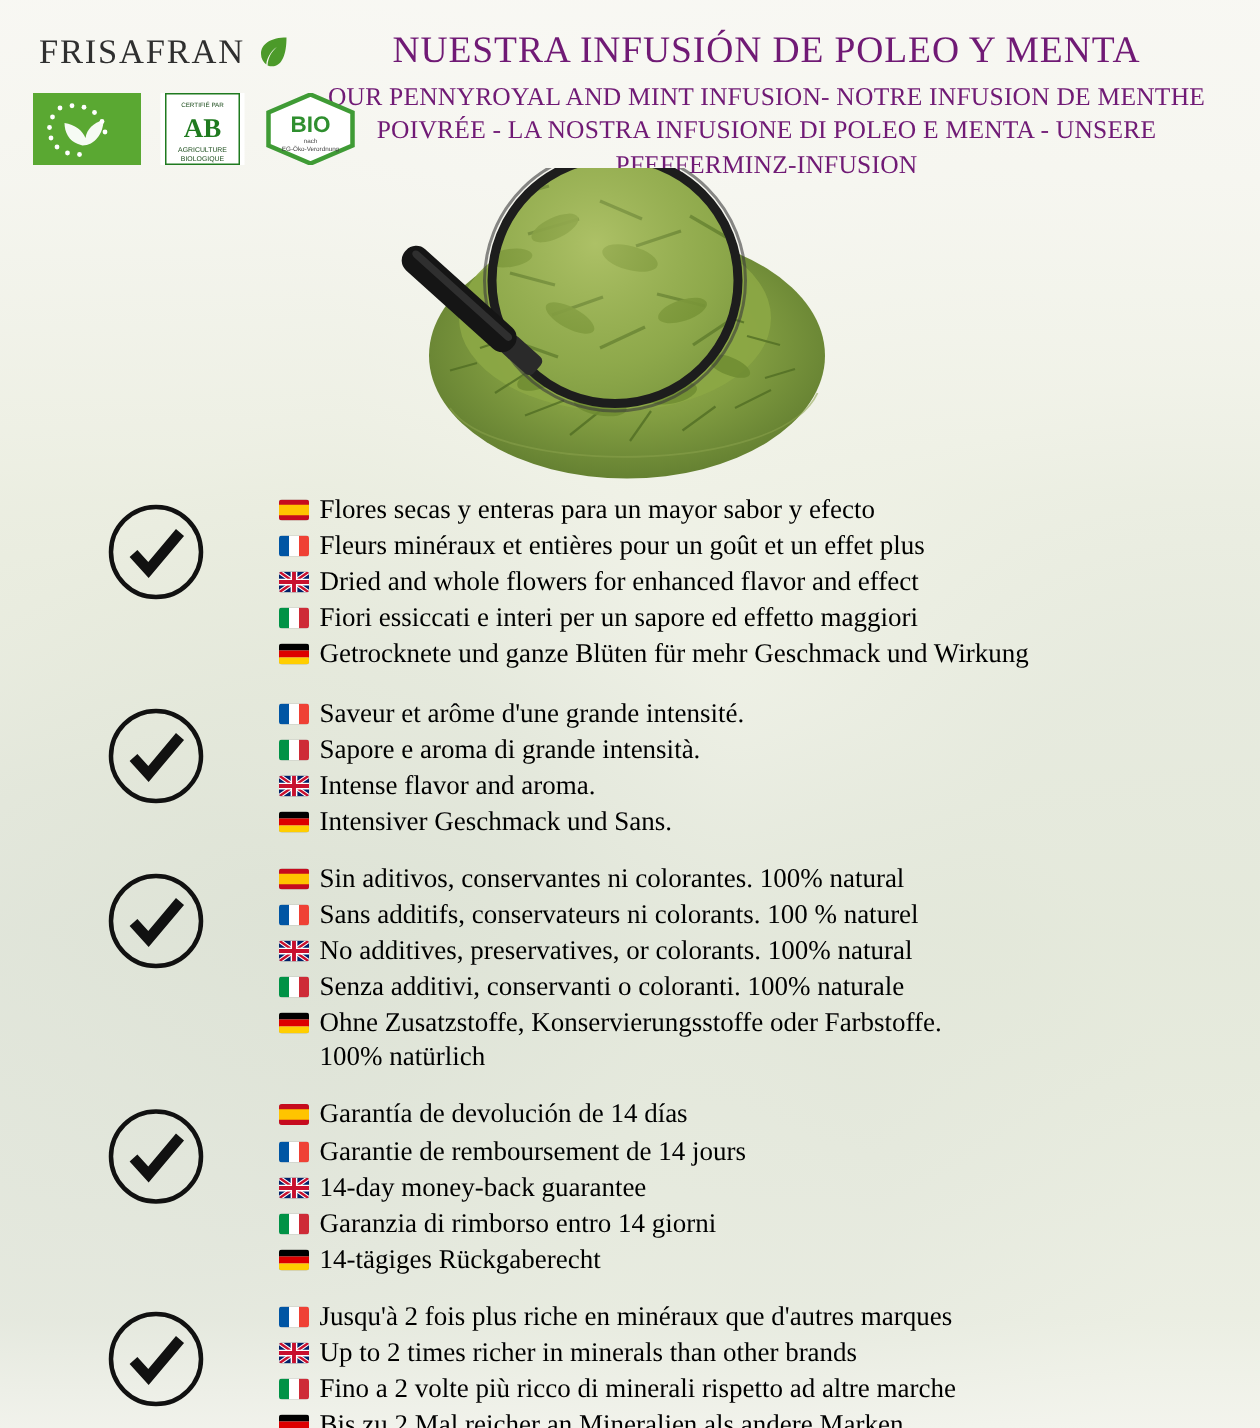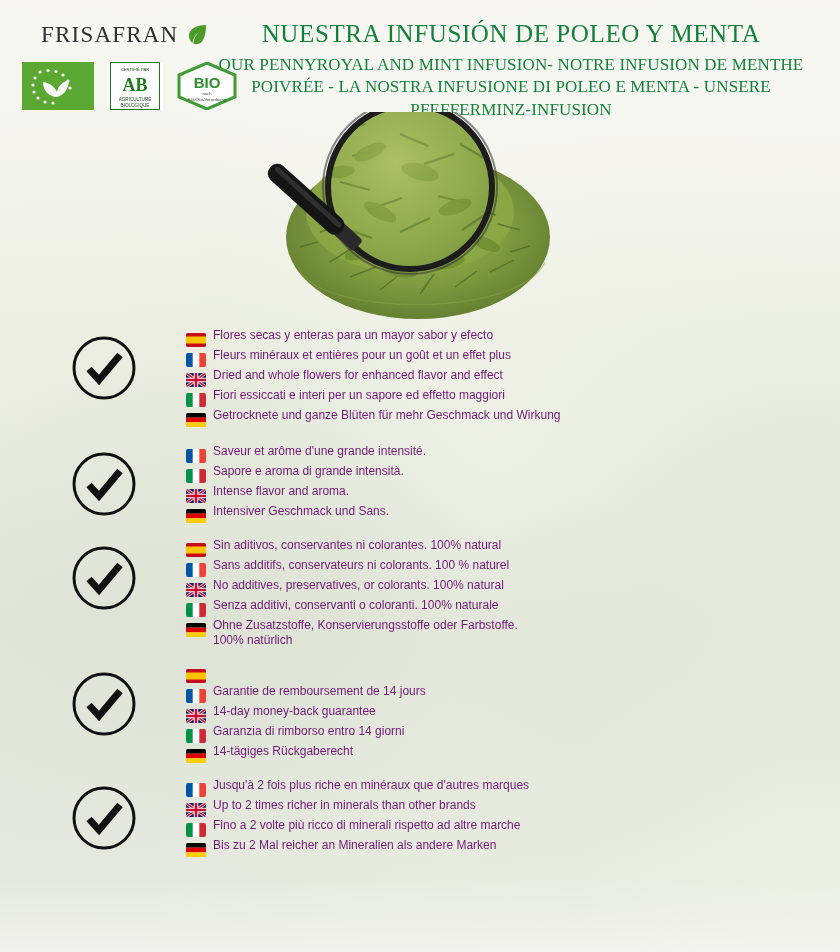--- a/index.html
+++ b/index.html
@@ -48,39 +48,39 @@
   .page { position: relative; width: 840px; height: 952px; }
 
   
   .header {
     position: absolute;
     top: 0; left: 0; right: 0;
     height: 118px;
   }
   .brand {
     position: absolute;
-    left: 41px; top: 22px;
+    left: 26px; top: 22px;
     display: flex;
     align-items: center;
     gap: 6px;
   }
   .brand-name {
     font-family: "Liberation Serif", serif;
     font-size: 23px;
     letter-spacing: 1.2px;
     color: #2f2f2f;
     font-weight: 400;
   }
   .brand-leaf { width: 26px; height: 26px; display: block; }
 
   .titles {
     position: absolute;
     left: 200px; right: 18px; top: 20px;
     text-align: center;
-    color: #15803d;
+    color: #701a75;
   }
   .title-main {
     font-size: 25px;
     letter-spacing: 0.6px;
     line-height: 1.1;
     white-space: nowrap;
   }
   .title-sub {
     margin-top: 6px;
     font-size: 17px;
@@ -149,23 +149,23 @@
     padding-top: 2px;
   }
   .line {
     display: flex;
     align-items: flex-start;
     gap: 7px;
     line-height: 1.28;
     margin-bottom: 1px;
   }
   .line-text {
-    font-family: Liberation Sans, sans-serif;
-    font-size: 12px;
-    color: #701a75;
+    font-family: Liberation Serif, serif;
+    font-size: 18px;
+    color: #000000;
     white-space: pre-line;
   }
 
   
   .flag {
     flex: 0 0 auto;
     width: 20px; height: 14px;
     margin-top: 5px;
     border-radius: 2px;
     overflow: hidden;
@@ -512,20 +512,21 @@
         </svg>
       </div>
       <div class="lines">
         <div class="line">
           <span class="flag">
               <svg width="20" height="14" viewBox="0 0 20 14">
                 <rect width="20" height="14" fill="#c60b1e"></rect>
                 <rect y="3.5" width="20" height="7" fill="#ffc400"></rect>
               </svg>
             </span>
+          <span class="line-text">Garantía de devolución de 14 días</span>
         </div>
         <div class="line">
           <span class="flag">
               <svg width="20" height="14" viewBox="0 0 20 14">
                 <rect width="20" height="14" fill="#fff"></rect>
                 <rect width="6.67" height="14" fill="#0055a4"></rect>
                 <rect x="13.33" width="6.67" height="14" fill="#ef4135"></rect>
               </svg>
             </span>
           <span class="line-text">Garantie de remboursement de 14 jours</span>

